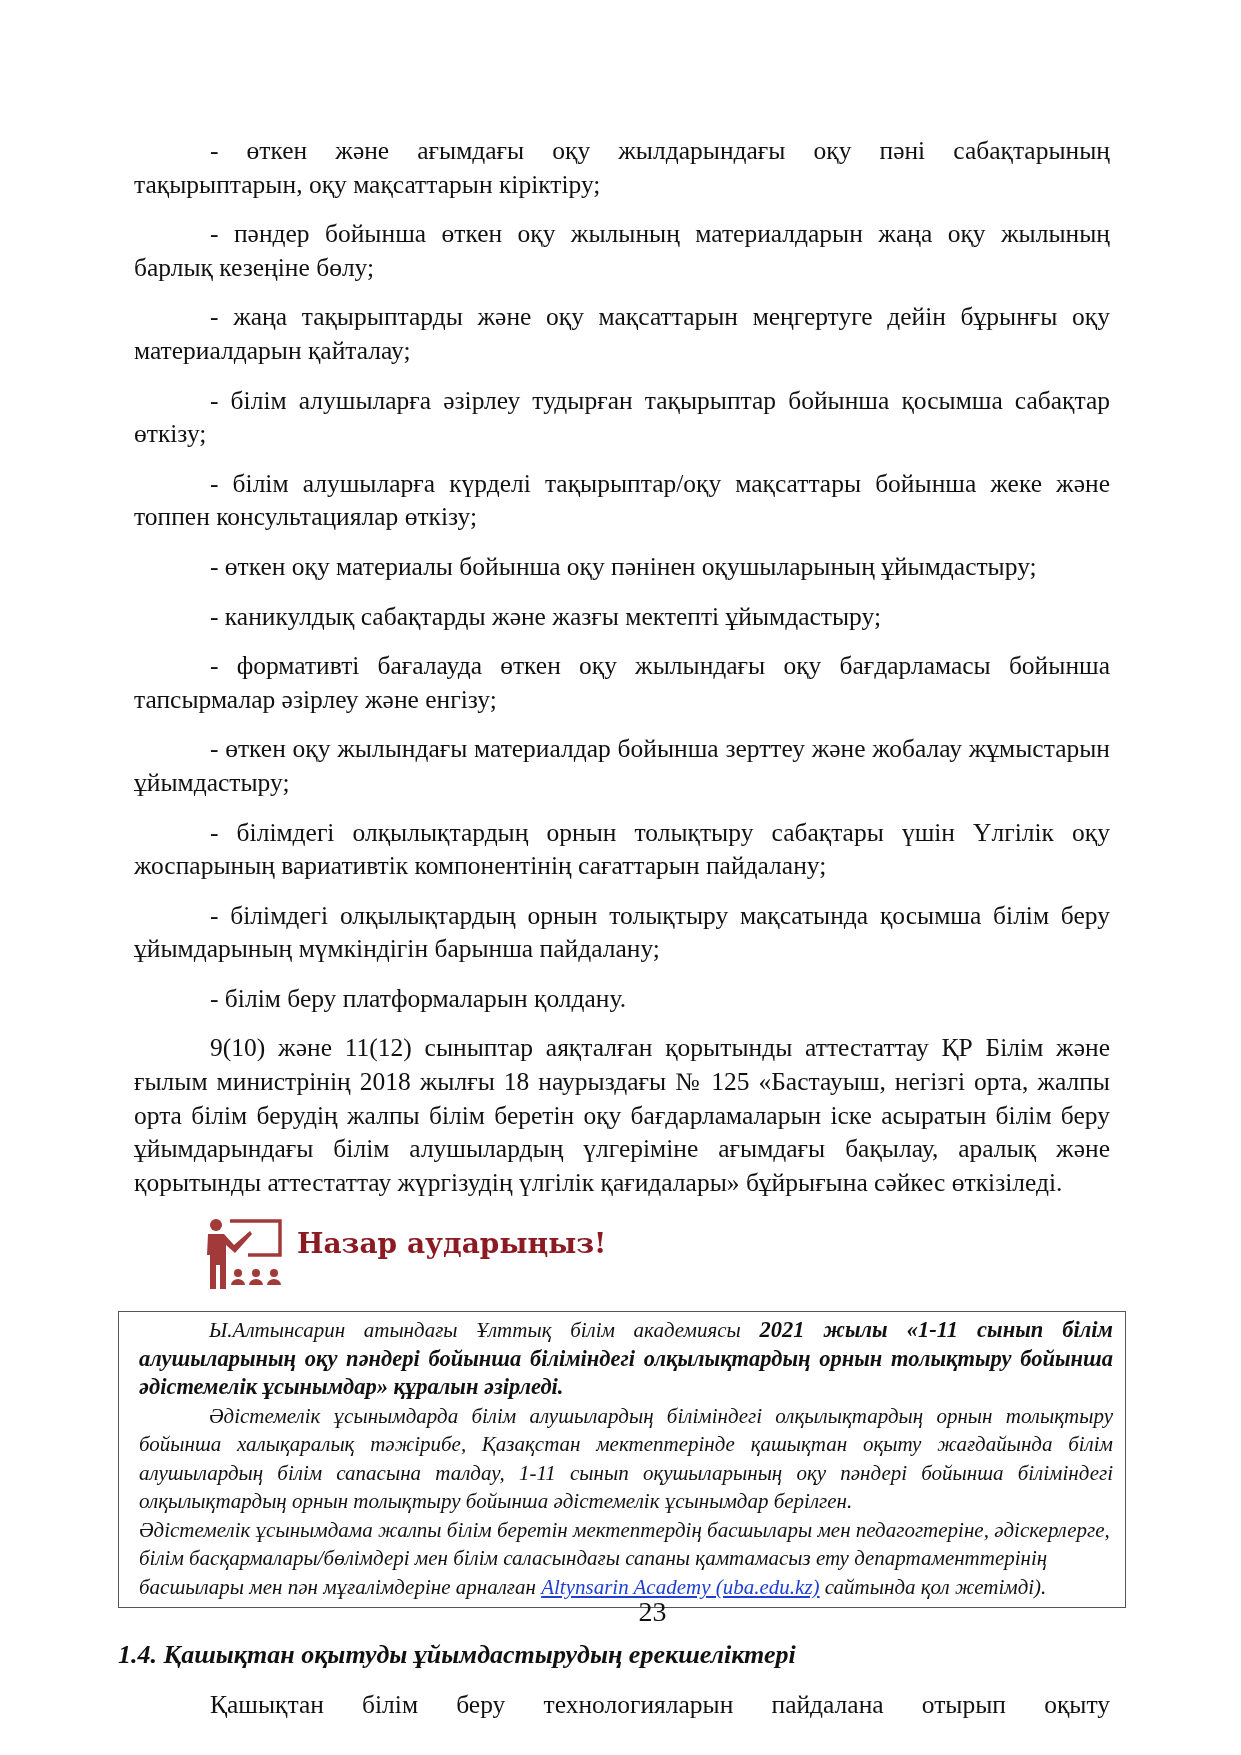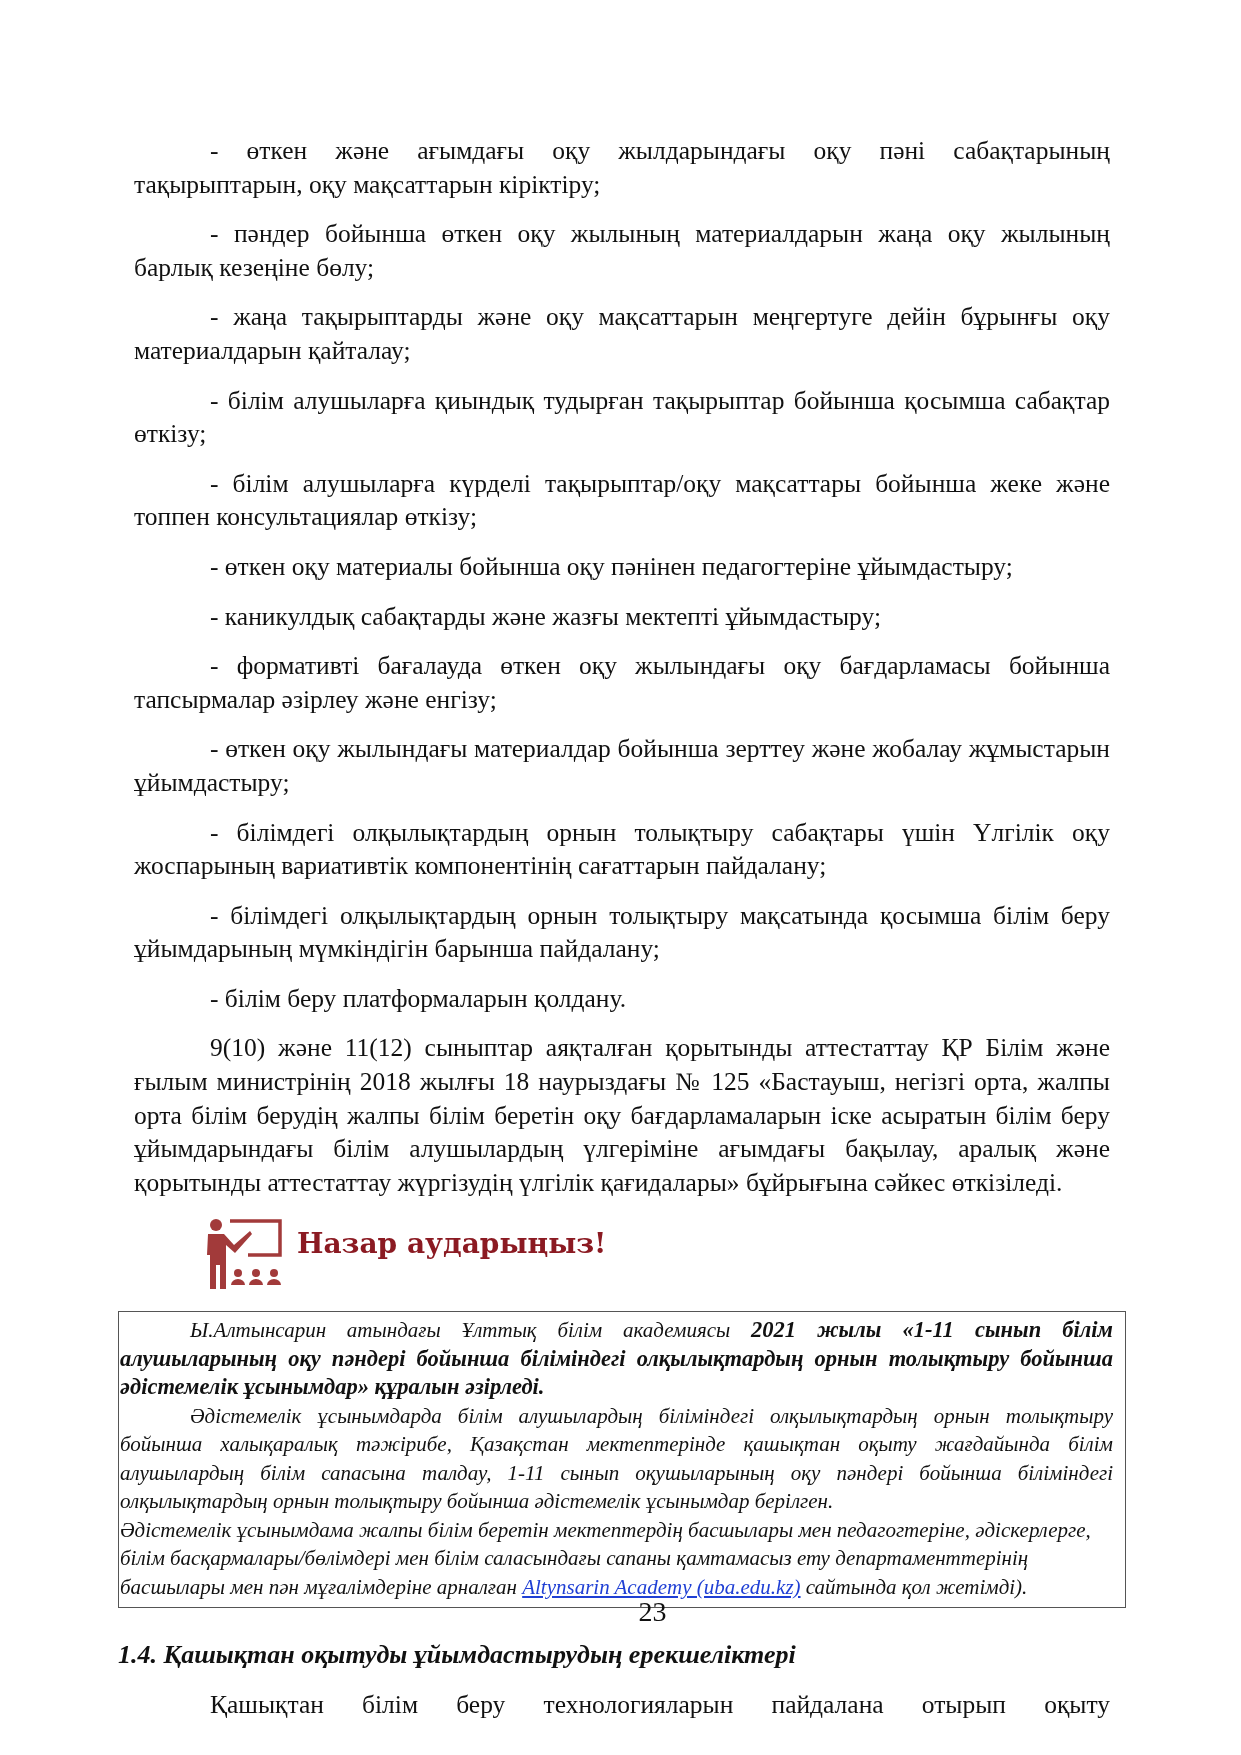--- a/index.html
+++ b/index.html
@@ -5,37 +5,37 @@
   html, body { margin: 0; padding: 0; background: #ffffff; }
   body { width: 1241px; height: 1755px; position: relative; overflow: hidden;
          font-family: "Liberation Serif", serif; color: #111; }
   .page { position: absolute; left: 118px; top: 118px; width: 1008px; }
   .p { font-size: 25.5px; line-height: 33.6px; text-align: justify; margin: 16px; }
   .ind { text-indent: 76px; }
   .attn { position: relative; height: 78px; margin: 14px 0 18px 84px; }
   .attn svg { position: absolute; left: 0; top: 0; }
   .attn-title { position: absolute; left: 95px; top: 12px; font-size: 28px; font-weight: bold;
                 color: #8b1a22; font-family: "DejaVu Serif", serif; }
-  .note { border: 1.5px solid #555; padding: 4px 12px 6px 1px; margin-top: 16px; }
+  .note { border: 1.5px solid #555; padding: 4px 12px 6px 20px; margin-top: 16px; }
   .note .n { font-style: italic; font-size: 21px; line-height: 28.5px; text-align: justify; margin: 0; }
   .note .b { font-weight: bold; font-size: 22.5px; }
   .note a { color: #1f3fd4; text-decoration: underline; }
   .h { font-style: italic; font-weight: bold; font-size: 26px; margin: 30px 0 0 0; line-height: 34px; }
   .pagenum { position: absolute; left: 16px; width: 1241px; top: 1596px; text-align: center; font-size: 28px; padding-left: 16px; }
 </style>
 </head>
 <body>
 
 <div class="page">
   <p class="p ind">- өткен және ағымдағы оқу жылдарындағы оқу пәні сабақтарының тақырыптарын, оқу мақсаттарын кіріктіру;</p>
   <p class="p ind">- пәндер бойынша өткен оқу жылының материалдарын жаңа оқу жылының барлық кезеңіне бөлу;</p>
   <p class="p ind">- жаңа тақырыптарды және оқу мақсаттарын меңгертуге дейін бұрынғы оқу материалдарын қайталау;</p>
-  <p class="p ind">- білім алушыларға қиындық тудырған тақырыптар бойынша қосымша сабақтар өткізу;</p>
+  <p class="p ind">- білім алушыларға әзірлеу тудырған тақырыптар бойынша қосымша сабақтар өткізу;</p>
   <p class="p ind">- білім алушыларға күрделі тақырыптар/оқу мақсаттары бойынша жеке және топпен консультациялар өткізу;</p>
-  <p class="p ind">- өткен оқу материалы бойынша оқу пәнінен педагогтеріне ұйымдастыру;</p>
+  <p class="p ind">- өткен оқу материалы бойынша оқу пәнінен оқушыларының ұйымдастыру;</p>
   <p class="p ind">- каникулдық сабақтарды және жазғы мектепті ұйымдастыру;</p>
   <p class="p ind">- формативті бағалауда өткен оқу жылындағы оқу бағдарламасы бойынша тапсырмалар әзірлеу және енгізу;</p>
   <p class="p ind">- өткен оқу жылындағы материалдар бойынша зерттеу және жобалау жұмыстарын ұйымдастыру;</p>
   <p class="p ind">- білімдегі олқылықтардың орнын толықтыру сабақтары үшін Үлгілік оқу жоспарының вариативтік компонентінің сағаттарын пайдалану;</p>
   <p class="p ind">- білімдегі олқылықтардың орнын толықтыру мақсатында қосымша білім беру ұйымдарының мүмкіндігін барынша пайдалану;</p>
   <p class="p ind">- білім беру платформаларын қолдану.</p>
   <p class="p ind">9(10) және 11(12) сыныптар аяқталған қорытынды аттестаттау ҚР Білім және ғылым министрінің 2018 жылғы 18 наурыздағы № 125 «Бастауыш, негізгі орта, жалпы орта білім берудің жалпы білім беретін оқу бағдарламаларын іске асыратын білім беру ұйымдарындағы білім алушылардың үлгеріміне ағымдағы бақылау, аралық және қорытынды аттестаттау жүргізудің үлгілік қағидалары» бұйрығына сәйкес өткізіледі.</p>
 
   <div class="attn">
     <svg width="90" height="78" viewBox="0 0 90 78">

